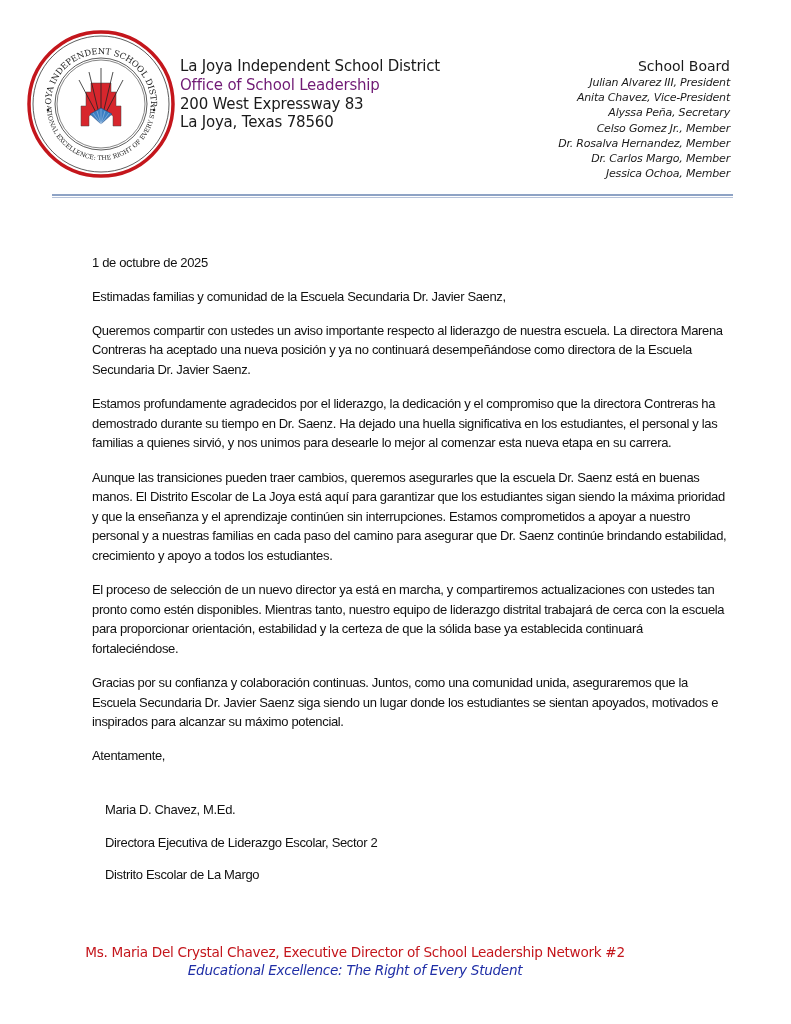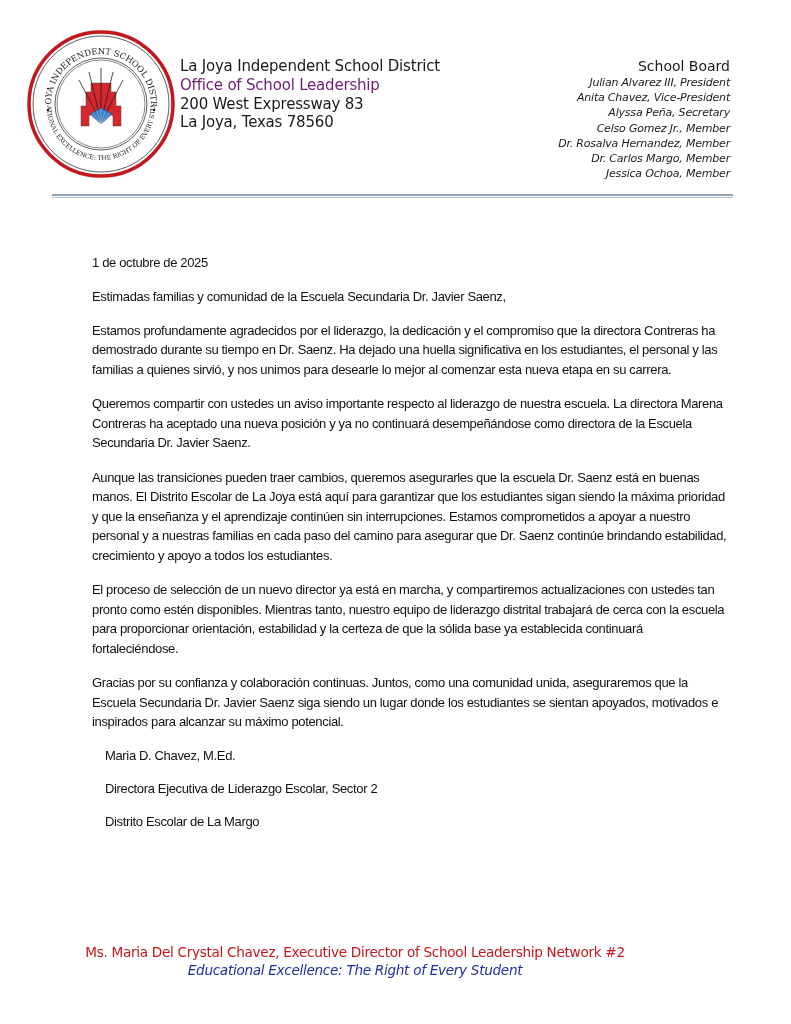--- a/index.html
+++ b/index.html
@@ -84,25 +84,26 @@
 </div>
 
 <div class="rule">
   <div class="l1"></div>
   <div class="l2"></div>
 </div>
 
 <div class="letter">
   <p class="date">1 de octubre de 2025</p>
   <p>Estimadas familias y comunidad de la Escuela Secundaria Dr. Javier Saenz,</p>
+  <p>Queremos compartir con ustedes un aviso importante respecto al liderazgo de nuestra escuela. La directora Marena Contreras ha aceptado una nueva posición y ya no continuará desempeñándose como directora de la Escuela Secundaria Dr. Javier Saenz.</p>
   <p>Estamos profundamente agradecidos por el liderazgo, la dedicación y el compromiso que la directora Contreras ha demostrado durante su tiempo en Dr. Saenz. Ha dejado una huella significativa en los estudiantes, el personal y las familias a quienes sirvió, y nos unimos para desearle lo mejor al comenzar esta nueva etapa en su carrera.</p>
-  <p>Queremos compartir con ustedes un aviso importante respecto al liderazgo de nuestra escuela. La directora Marena Contreras ha aceptado una nueva posición y ya no continuará desempeñándose como directora de la Escuela Secundaria Dr. Javier Saenz.</p>
   <p>Aunque las transiciones pueden traer cambios, queremos asegurarles que la escuela Dr. Saenz está en buenas manos. El Distrito Escolar de La Joya está aquí para garantizar que los estudiantes sigan siendo la máxima prioridad y que la enseñanza y el aprendizaje continúen sin interrupciones. Estamos comprometidos a apoyar a nuestro personal y a nuestras familias en cada paso del camino para asegurar que Dr. Saenz continúe brindando estabilidad, crecimiento y apoyo a todos los estudiantes.</p>
   <p>El proceso de selección de un nuevo director ya está en marcha, y compartiremos actualizaciones con ustedes tan pronto como estén disponibles. Mientras tanto, nuestro equipo de liderazgo distrital trabajará de cerca con la escuela para proporcionar orientación, estabilidad y la certeza de que la sólida base ya establecida continuará fortaleciéndose.</p>
   <p>Gracias por su confianza y colaboración continuas. Juntos, como una comunidad unida, aseguraremos que la Escuela Secundaria Dr. Javier Saenz siga siendo un lugar donde los estudiantes se sientan apoyados, motivados e inspirados para alcanzar su máximo potencial.</p>
+  <p class="closing">Atentamente,</p>
   <div class="sig">
     <p>Maria D. Chavez, M.Ed.</p>
     <p>Directora Ejecutiva de Liderazgo Escolar, Sector 2</p>
     <p>Distrito Escolar de La Margo</p>
   </div>
 </div>
 
 <div class="footer">
   <div class="f1">Ms. Maria Del Crystal Chavez, Executive Director of School Leadership Network #2</div>
   <div class="f2">Educational Excellence: The Right of Every Student</div>

